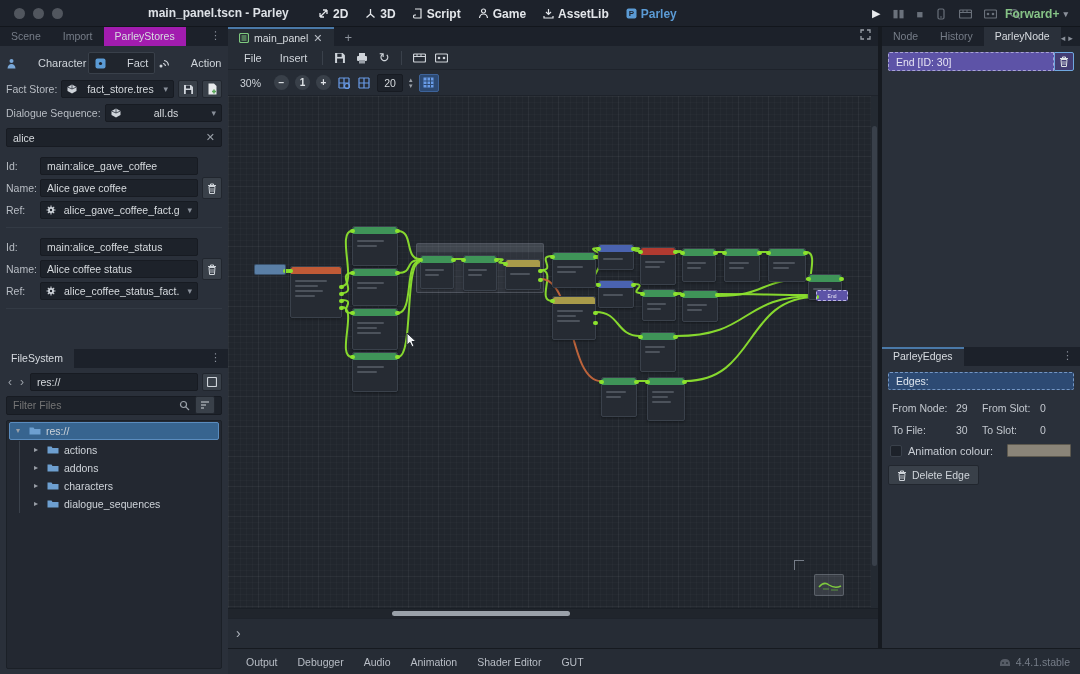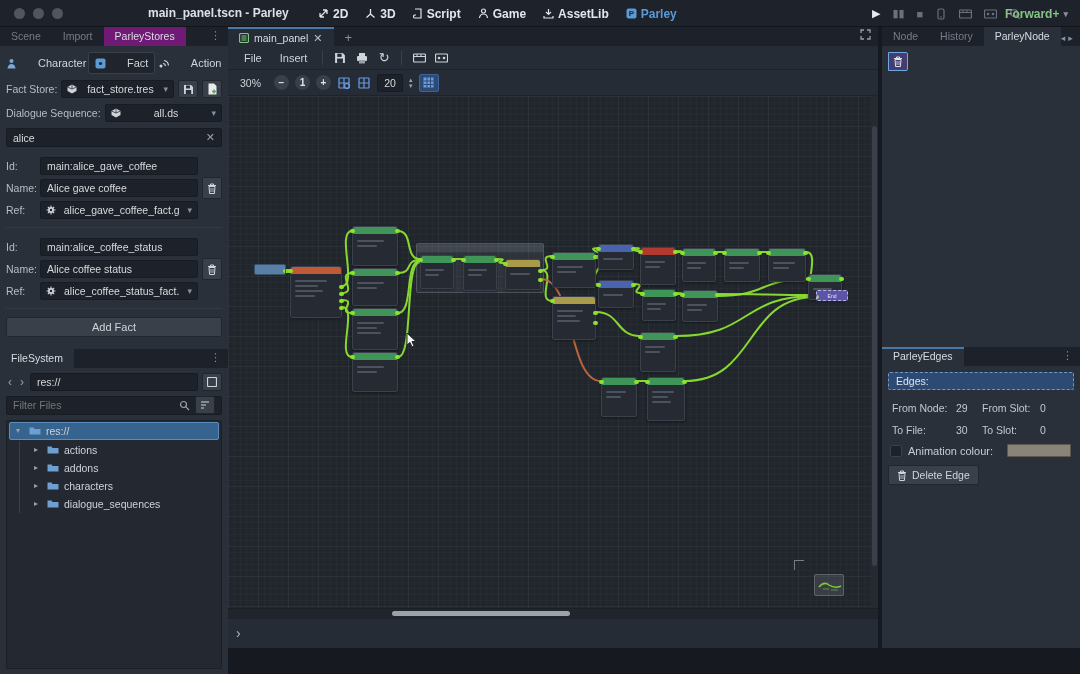--- a/index.html
+++ b/index.html
@@ -207,21 +207,21 @@
     <span class="chev">▾</span>
   </div>
 </div>
 
 <div class="body">
 
   <div class="leftdock">
     <div class="tabbar">
       <span class="tab">Scene</span>
       <span class="tab">Import</span>
-      <span class="tab active2" style="background:#701a75">ParleyStores</span>
+      <span class="tab active2" style="background:#a21caf">ParleyStores</span>
       <span class="dots">⋮</span>
     </div>
 
     <div class="pstores">
       <div class="segrow">
         <span class="seg">
           <svg class="icon" width="11" height="11" viewBox="0 0 11 11">
               <circle cx="5.5" cy="3" r="2" fill="#7aa8d8"></circle>
               <path d="M1.5 10.5 q0.5 -4.5 4 -4.5 q3.5 0 4 4.5 z" fill="#7aa8d8"></path>
             </svg>
@@ -346,21 +346,20 @@
           <span class="btn iconbtn" style="height:22px">
             <svg class="icon" width="10" height="11" viewBox="0 0 10 11">
                 <path d="M1 2.5 h8 M3.5 2.5 v-1.5 h3 v1.5" stroke="#cfd4da" stroke-width="1" fill="none"></path>
                 <path d="M2 3.5 l0.6 7 h4.8 l0.6 -7 z" fill="none" stroke="#cfd4da" stroke-width="1"></path>
                 <path d="M4 5 v4 M6 5 v4" stroke="#cfd4da" stroke-width="0.8"></path>
               </svg>
           </span>
         </div>
       </div>
 
-      <button class="btn addfact">Add Fact</button>
     </div>
 
     <div class="tabbar">
       <span class="tab active2" style="background:#2a303a">FileSystem</span>
       <span class="dots">⋮</span>
     </div>
     <div class="fspanel">
       <div class="fsnav">
         <span class="fsarrow">‹</span>
         <span class="fsarrow">›</span>
@@ -790,20 +789,21 @@
           <span class="tab active2" style="background:#2a303a">ParleyNode</span>
           <span class="dots" style="display:flex;gap:3px;align-items:center;">
             <span style="font-size:9px;">◂</span>
             <span style="font-size:9px;">▸</span>
             <span>⋮</span>
           </span>
         </div>
 
         <div class="pnodepanel">
           <div class="endbar">
+            <div class="endtitle">End [ID: 30]</div>
             <span class="endtrash">
               <svg class="icon" width="10" height="11" viewBox="0 0 10 11">
                   <path d="M1 2.5 h8 M3.5 2.5 v-1.5 h3 v1.5" stroke="#dfe3e7" stroke-width="1" fill="none"></path>
                   <path d="M2 3.5 l0.6 7 h4.8 l0.6 -7 z" fill="none" stroke="#dfe3e7" stroke-width="1"></path>
                   <path d="M4 5 v4 M6 5 v4" stroke="#dfe3e7" stroke-width="0.8"></path>
                 </svg>
             </span>
           </div>
         </div>
 
@@ -833,14 +833,30 @@
                 <path d="M1 2.5 h8 M3.5 2.5 v-1.5 h3 v1.5" stroke="#cfd4da" stroke-width="1" fill="none"></path>
                 <path d="M2 3.5 l0.6 7 h4.8 l0.6 -7 z" fill="none" stroke="#cfd4da" stroke-width="1"></path>
                 <path d="M4 5 v4 M6 5 v4" stroke="#cfd4da" stroke-width="0.8"></path>
               </svg>
             <span>Delete Edge</span>
           </button>
         </div>
       </div>
     </div>
 
+    <div class="bottombar">
+      <span class="btab">Output</span>
+      <span class="btab">Debugger</span>
+      <span class="btab">Audio</span>
+      <span class="btab">Animation</span>
+      <span class="btab">Shader Editor</span>
+      <span class="btab">GUT</span>
+      <span class="version">
+        <svg class="icon" width="12" height="10" viewBox="0 0 12 10">
+            <path d="M1 7 Q1 2 6 2 Q11 2 11 7 L11 9 L1 9 Z" fill="#565c66"></path>
+            <circle cx="4" cy="6" r="1" fill="#2a303a"></circle>
+            <circle cx="8" cy="6" r="1" fill="#2a303a"></circle>
+          </svg>
+        <span>4.4.1.stable</span>
+      </span>
+    </div>
   </div>
 </div>
 
 </body></html>

